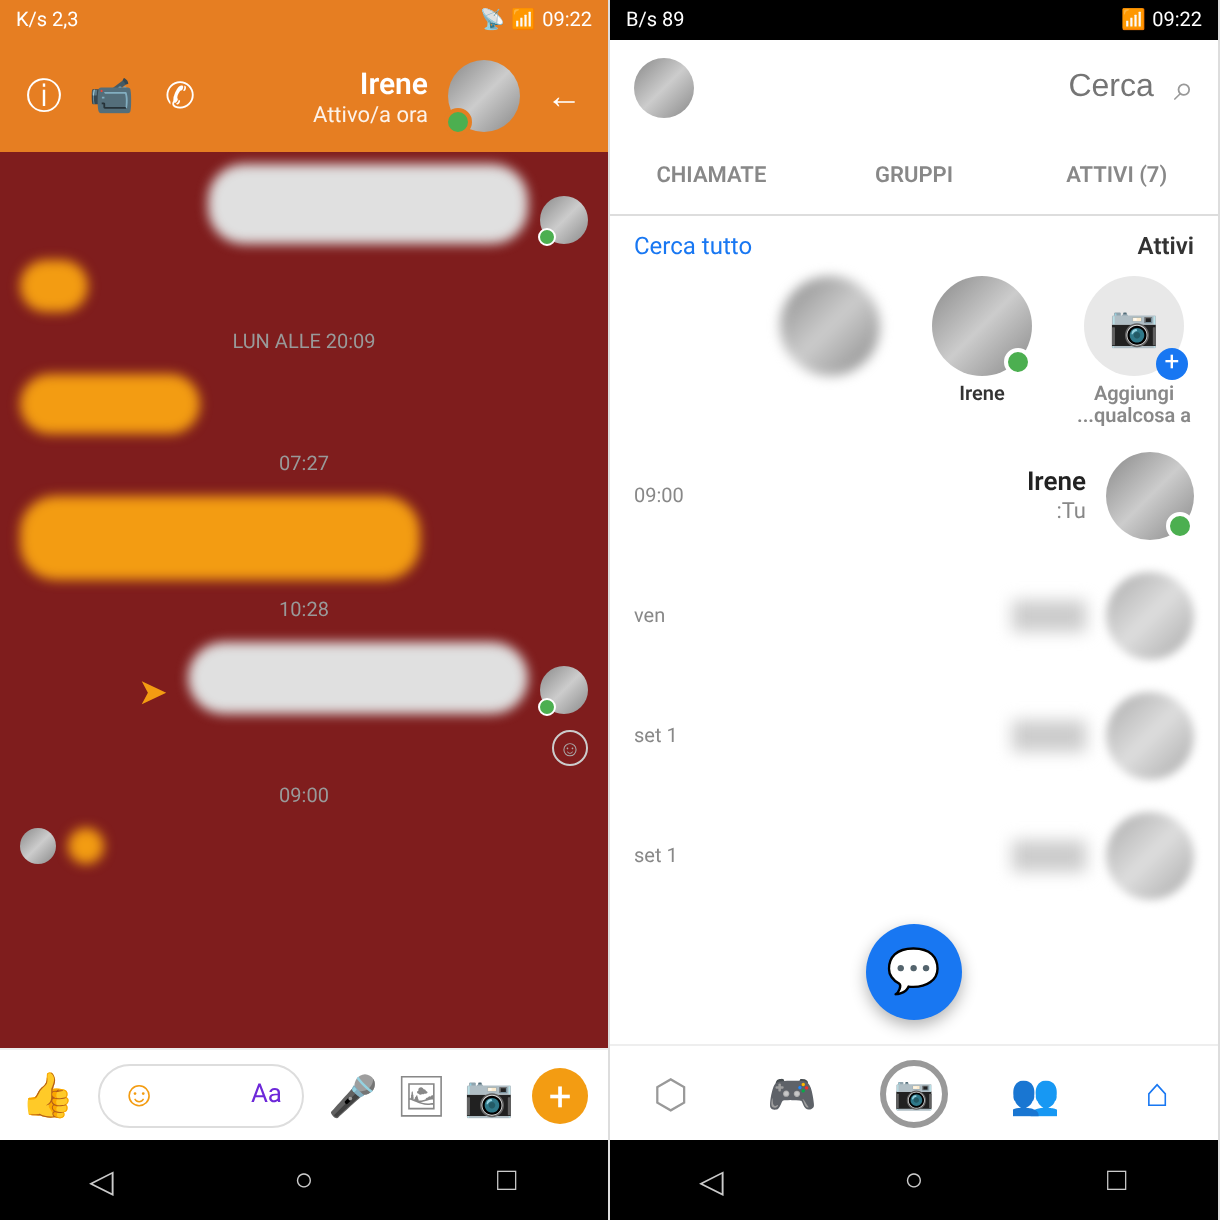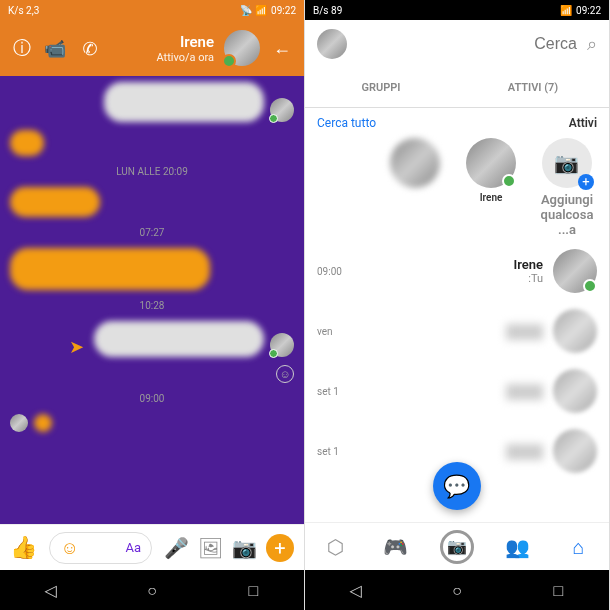--- a/index.html
+++ b/index.html
@@ -16,21 +16,21 @@
 
 .chat-header { height: 56px; background: #e67e22; color: #fff; display: flex; align-items: center; padding: 0 10px; gap: 10px; direction: rtl; }
 .chat-header .avatar { width: 36px; height: 36px; border-radius: 50%; background: linear-gradient(135deg,#888,#ccc,#888); position: relative; }
 .chat-header .avatar::after { content:''; position:absolute; width:10px; height:10px; background:#4caf50; border:2px solid #e67e22; border-radius:50%; bottom:-2px; left:-2px; }
 .chat-header .htxt { flex:1; text-align:right; }
 .chat-header .htxt .hname { font-size:15px; font-weight:600; }
 .chat-header .htxt .hstatus { font-size:11px; opacity:.9; }
 .chat-header .hicon { width:24px; text-align:center; font-size:18px; }
 
 
-.chat-body { flex:1; overflow:hidden; padding: 6px 10px; display:flex; flex-direction:column; gap:8px; background:#4c1d95; }
+.chat-body { flex:1; overflow:hidden; padding: 6px 10px; display:flex; flex-direction:column; gap:8px; background:#7f1d1d; }
 .msg-row { display:flex; align-items:flex-end; gap:6px; }
 .msg-row.right { justify-content:flex-end; }
 .msg-row.left { justify-content:flex-start; }
 .bubble-blur { border-radius:18px; filter: blur(3px); }
 .bub-orange { background:#f39c12; }
 .bub-grey { background:#e0e0e0; }
 .small-av { width:24px; height:24px; border-radius:50%; background:linear-gradient(135deg,#888,#ccc,#888); position:relative; flex-shrink:0; }
 .small-av.online::after { content:''; position:absolute; width:7px; height:7px; background:#4caf50; border:1.5px solid #fff; border-radius:50%; bottom:-1px; left:-1px; }
 .timestamp { text-align:center; font-size:10px; color:#999; margin:2px 0; }
 .share-ic { color:#f39c12; font-size:18px; margin-right:4px; }
@@ -172,30 +172,31 @@
         </div>
   </div>
   <div class="r-header">
     <span class="search-ic">⌕</span>
     <input placeholder="Cerca" style="">
     <div class="avatar-sm"></div>
   </div>
   <div class="tabs">
     <div class="tab">ATTIVI (7)</div>
     <div class="tab">GRUPPI</div>
+    <div class="tab">CHIAMATE</div>
   </div>
   <div class="actives">
     <div class="actives-head">
       <span class="at">Attivi</span>
       <span class="va">Cerca tutto</span>
     </div>
     <div class="actives-row">
       <div class="story">
         <div class="story-av story-add">📷</div>
-        <div class="story-name" style="font-size:13px;color:#888">Aggiungi qualcosa a...</div>
+        <div class="story-name" style="font-size:10px;color:#888">Aggiungi qualcosa a...</div>
       </div>
       <div class="story">
         <div class="story-av online"></div>
         <div class="story-name">Irene</div>
       </div>
       <div class="story">
         <div class="story-av" style="filter:blur(3px)"></div>
       </div>
     </div>
   </div>

